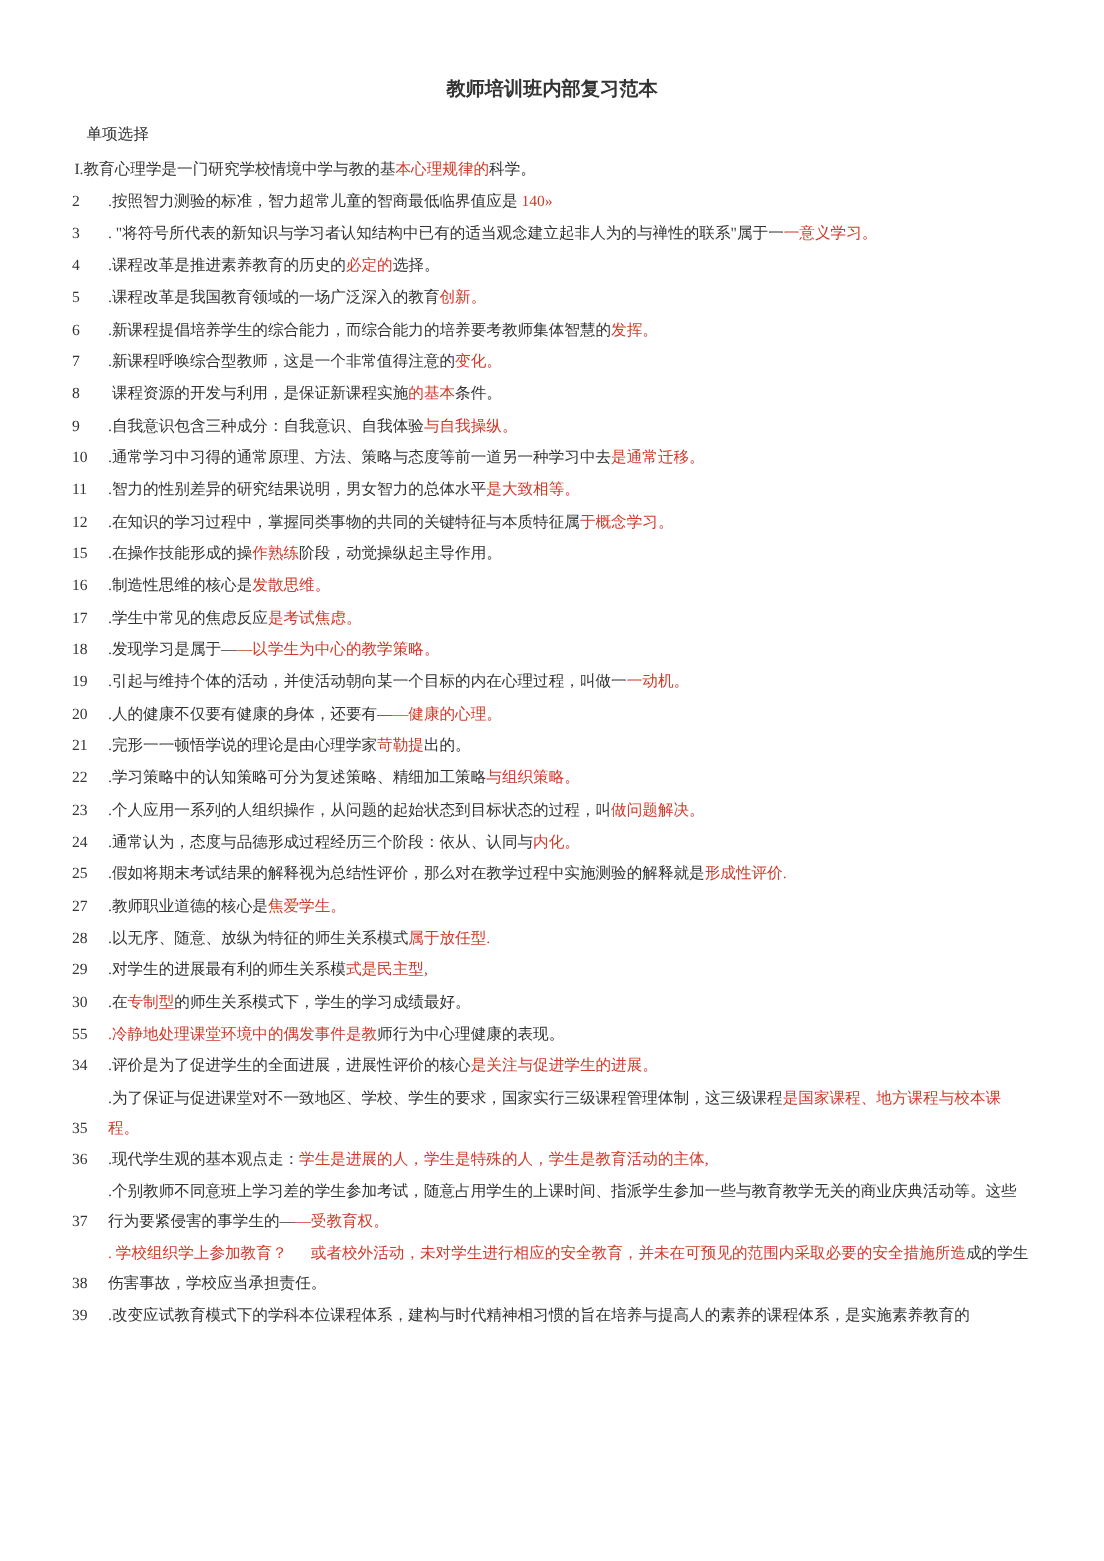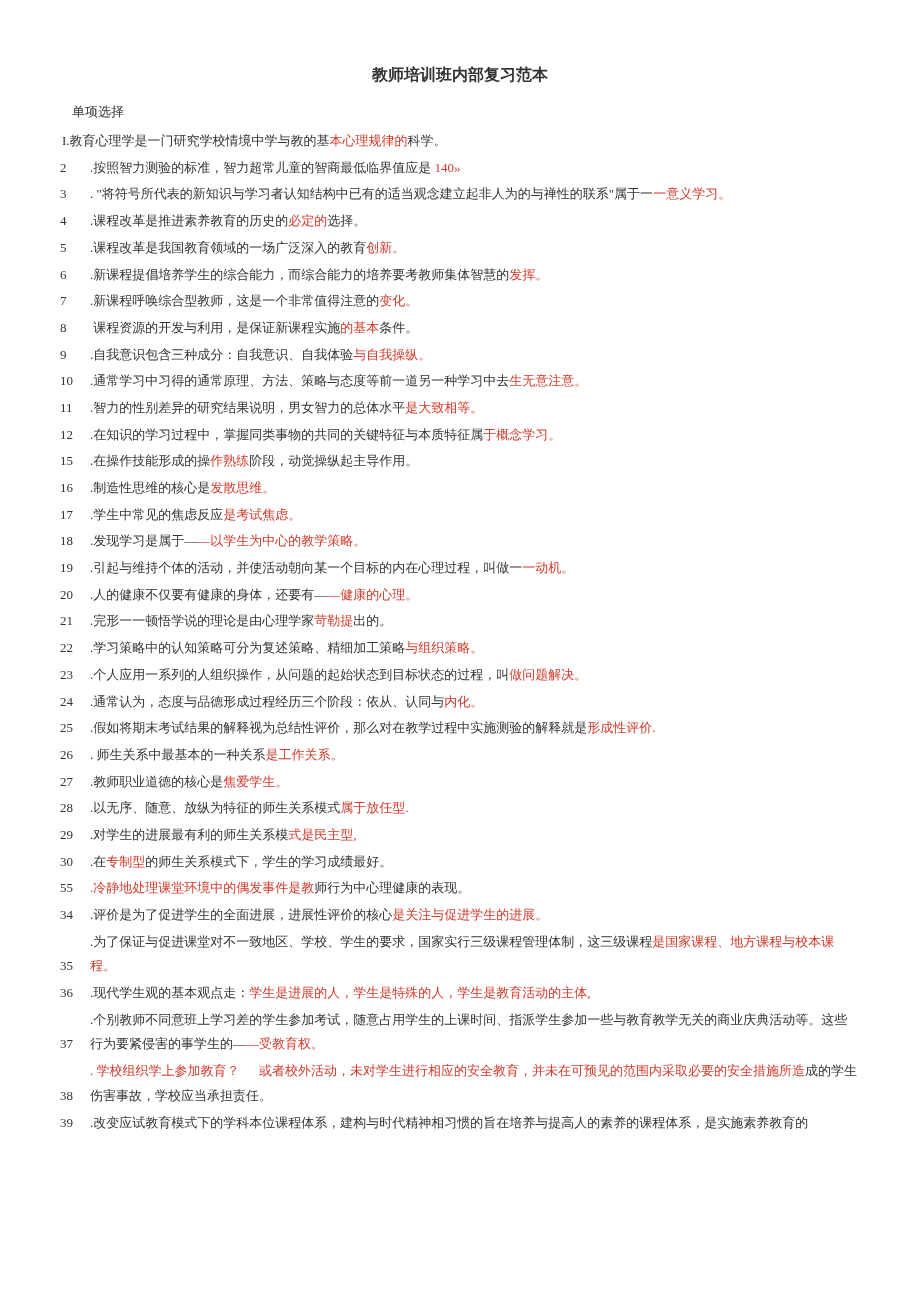--- a/index.html
+++ b/index.html
@@ -79,21 +79,21 @@
     <div class="item">
       <div class="num">8</div>
       <div class="content">&nbsp;课程资源的开发与利用，是保证新课程实施<span class="red">的基本</span>条件。</div>
     </div>
     <div class="item">
       <div class="num">9</div>
       <div class="content">.自我意识包含三种成分：自我意识、自我体验<span class="red">与自我操纵。</span></div>
     </div>
     <div class="item">
       <div class="num">10</div>
-      <div class="content">.通常学习中习得的通常原理、方法、策略与态度等前一道另一种学习中去<span class="red">生无意注意。</span></div>
+      <div class="content">.通常学习中习得的通常原理、方法、策略与态度等前一道另一种学习中去<span class="red">是通常迁移。</span></div>
     </div>
     <div class="item">
       <div class="num">11</div>
       <div class="content">.智力的性别差异的研究结果说明，男女智力的总体水平<span class="red">是大致相等。</span></div>
     </div>
     <div class="item">
       <div class="num">12</div>
       <div class="content">.在知识的学习过程中，掌握同类事物的共同的关键特征与本质特征属<span class="red">于概念学习。</span></div>
     </div>
     <div class="item">
@@ -134,24 +134,20 @@
     </div>
     <div class="item">
       <div class="num">24</div>
       <div class="content">.通常认为，态度与品德形成过程经历三个阶段：依从、认同与<span class="red">内化。</span></div>
     </div>
     <div class="item">
       <div class="num">25</div>
       <div class="content">.假如将期末考试结果的解释视为总结性评价，那么对在教学过程中实施测验的解释就是<span class="red">形成性评价.</span></div>
     </div>
     <div class="item">
-      <div class="num">26</div>
-      <div class="content">. 师生关系中最基本的一种关系<span class="red">是工作关系。</span></div>
-    </div>
-    <div class="item">
       <div class="num">27</div>
       <div class="content">.教师职业道德的核心是<span class="red">焦爱学生。</span></div>
     </div>
     <div class="item">
       <div class="num">28</div>
       <div class="content">.以无序、随意、放纵为特征的师生关系模式<span class="red">属于放任型.</span></div>
     </div>
     <div class="item">
       <div class="num">29</div>
       <div class="content">.对学生的进展最有利的师生关系模<span class="red">式是民主型,</span></div>

